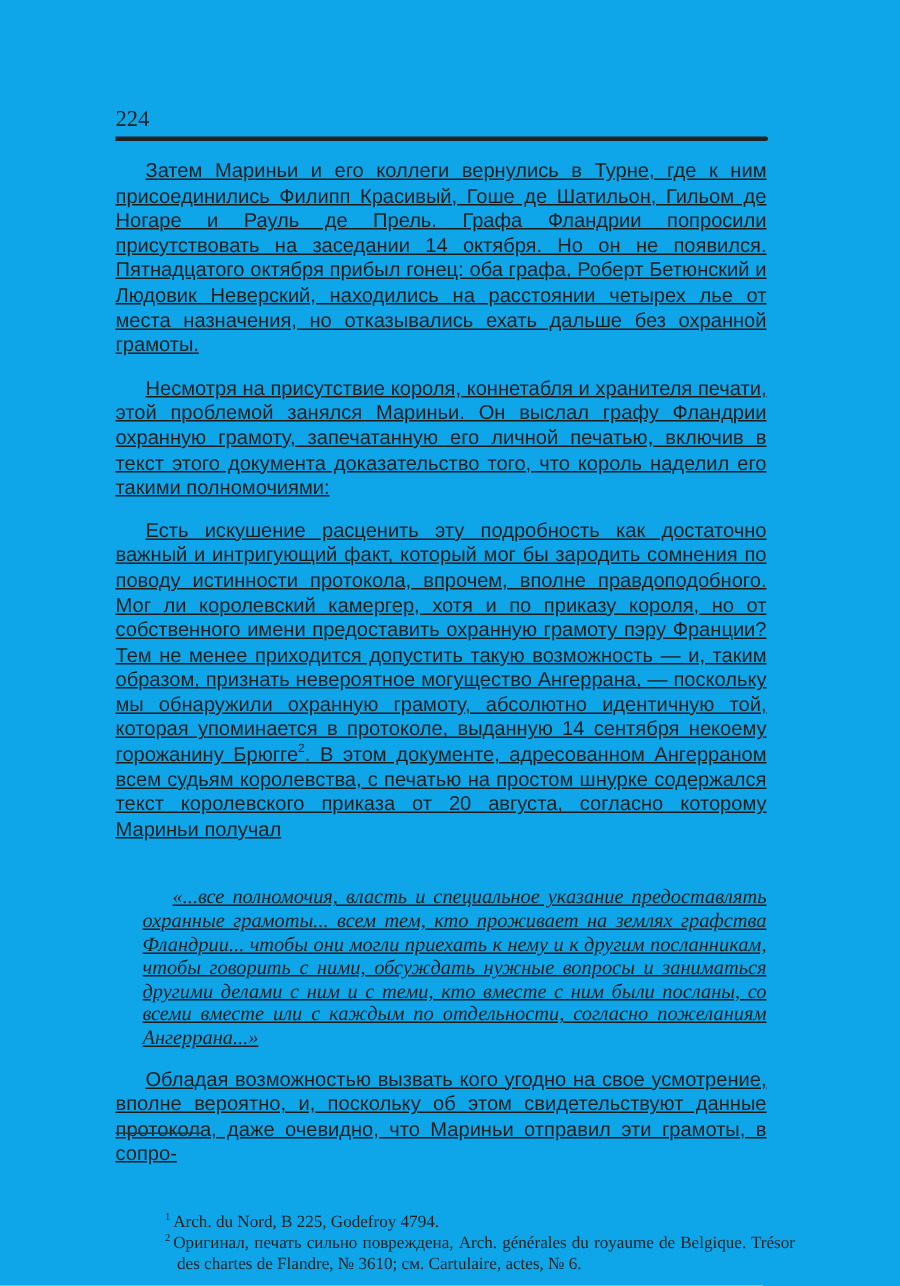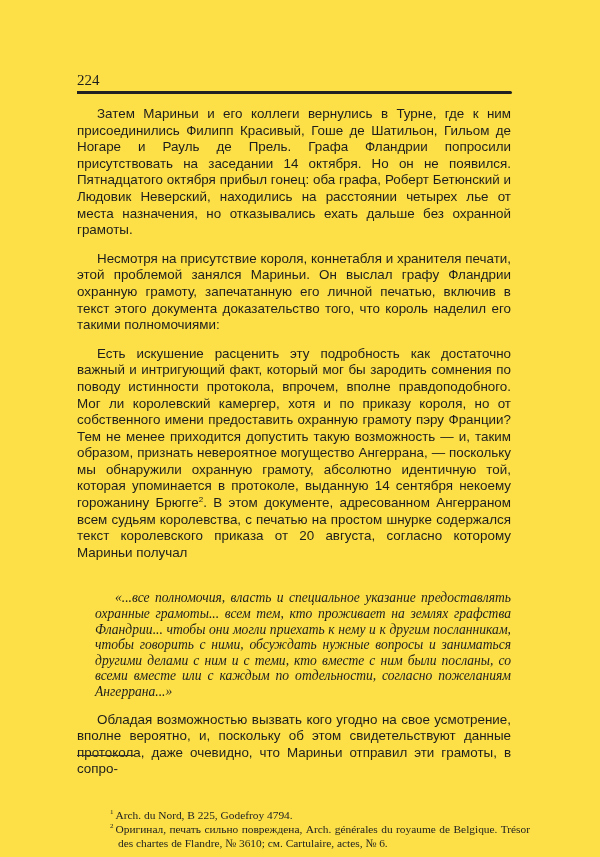--- a/index.html
+++ b/index.html
@@ -1,35 +1,35 @@
 <!DOCTYPE html>
 <html><head>
 <meta charset="utf-8">
 <style>
   html, body { margin: 0; padding: 0; background: #ffffff; }
   body { width: 600px; height: 857px; position: relative; overflow: hidden; }
   .page {
     position: absolute; left: 0; top: 0; width: 600px; height: 857px;
-    background: #fde047; color: #1d1d1d;
+    background: #0ea5e9; color: #1d1d1d;
     font-family: "Liberation Serif", "DejaVu Serif", serif;
   }
   .running-head {
     position: absolute; left: 77px; top: 70px; width: 435px; height: 20px;
     font-size: 15px; line-height: 20px;
   }
   .folio { position: absolute; left: 0; top: 0; font-family: "Liberation Serif", serif; }
   .running-title { position: absolute; right: 0; top: 0; font-style: italic; }
   .head-rule {
     position: absolute; left: 77px; top: 91px; width: 435px; height: 3px;
     background: #222; border-radius: 0 2px 2px 0;
   }
   .body-block {
     position: absolute; left: 77px; top: 106px; width: 434px;
     font-family: "Liberation Sans", "DejaVu Sans", sans-serif;
-    font-size: 13.4px; line-height: 16.6px; text-align: justify;
+    font-size: 13.4px; line-height: 16.6px; text-align: justify; text-decoration: underline;
   }
   .para { margin: 0; text-indent: 20px; }
   .para + .para { margin-top: 12px; }
   .quote {
     margin: 14px 0 14px 0; padding-left: 20px; padding-right: 8px;
     font-family: "Liberation Serif", "DejaVu Serif", serif;
     font-style: italic; font-size: 13.6px; line-height: 16.2px;
     text-align: justify; text-indent: 20px;
   }
   .quote.second { padding-left: 18px; padding-right: 0; margin: 29px 0 12px 0; line-height: 15.6px; }

